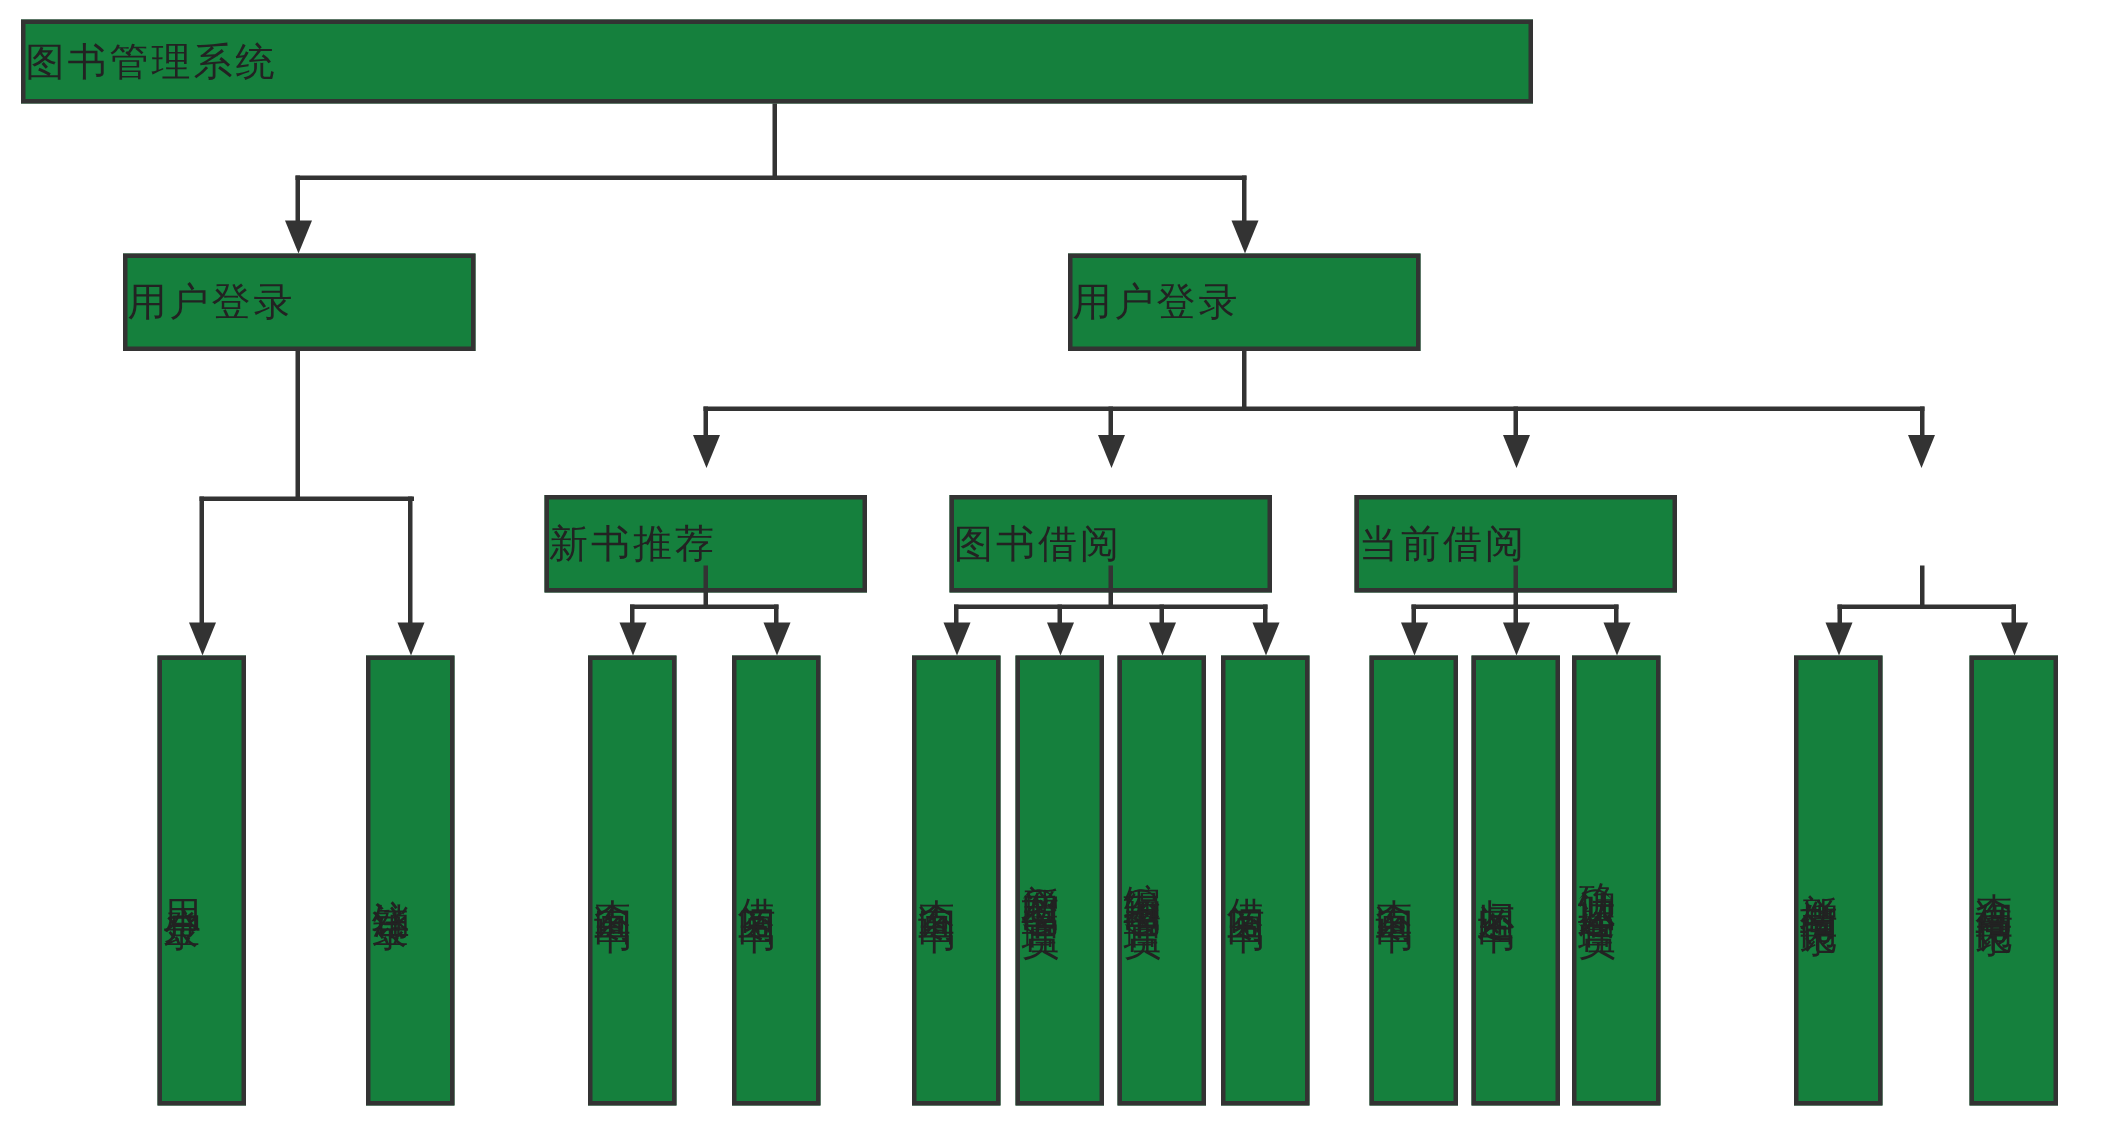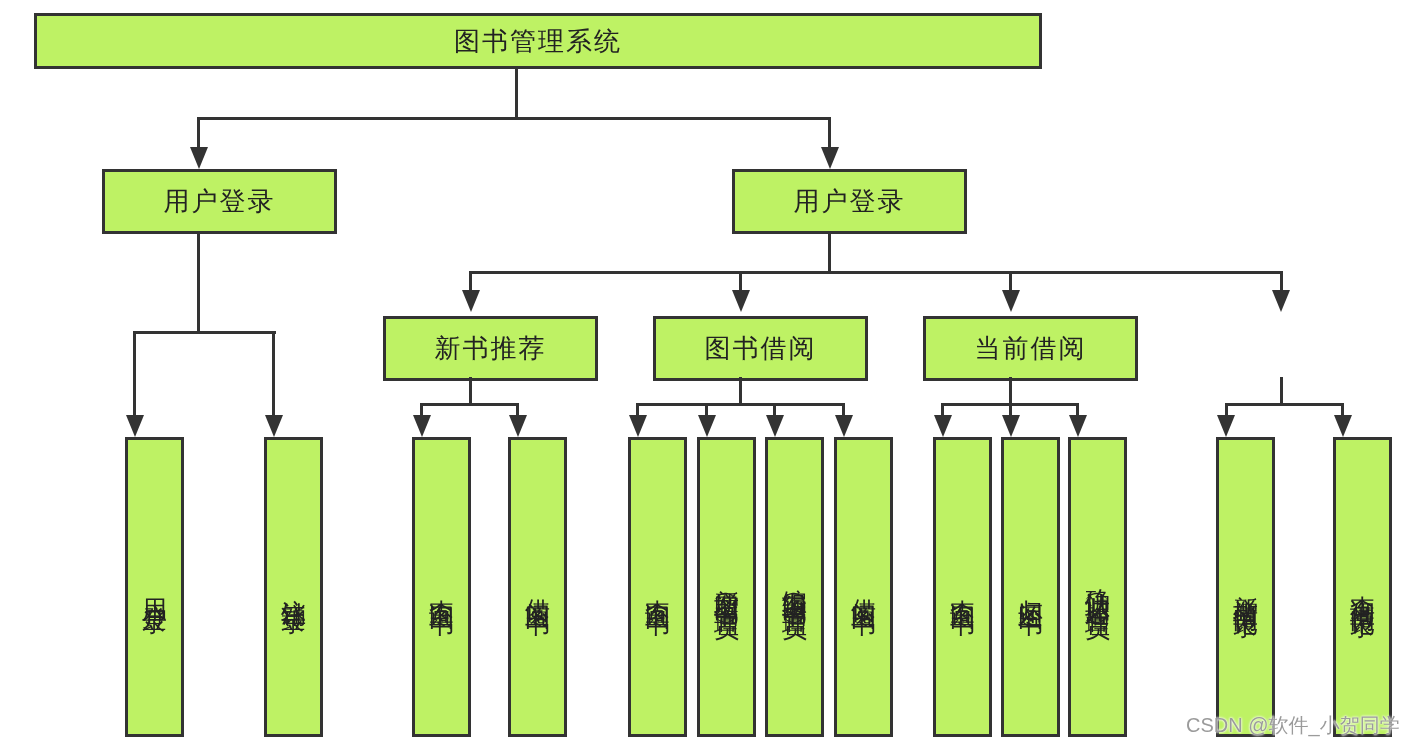--- a/index.html
+++ b/index.html
@@ -8,37 +8,35 @@
     width: 1405px;
     height: 747px;
     background: #ffffff;
     font-family: "Liberation Sans", "DejaVu Sans", sans-serif;
     overflow: hidden;
   }
   
   .box {
     position: absolute;
     box-sizing: border-box;
-    background: #bef264;
+    background: #15803d;
     border: 3px solid #333333;
     display: flex;
     align-items: center;
-    justify-content: center;
     color: #222222;
-    margin-left: 20px;
   }
   .hlabel {
     font-size: 26px;
     letter-spacing: 2px;
     color: #222222;
     white-space: nowrap;
   }
   .root  { left: 14px;  top: 13px;  width: 1008px; height: 56px; }
   .lvl2  { top: 169px; width: 235px; height: 65px; }
-  .lvl3  { top: 316px; width: 215px; height: 65px; }
+  .lvl3  { top: 330px; width: 215px; height: 65px; }
   .vbox  { top: 437px; width: 59px; height: 300px; }
   .vlabel {
     writing-mode: vertical-rl;
     font-size: 25px;
     letter-spacing: 4px;
     line-height: 1;
     color: #222222;
     white-space: nowrap;
   }
   
@@ -180,15 +178,14 @@
   <div class="vl" style="left:1076px;top:403px;height:13px"></div>
   <div class="ar" style="left:1069px;top:415px"></div>
 
   <div class="vl" style="left:1280px;top:377px;height:29px"></div>
   <div class="hl" style="left:1225px;top:403px;width:119px"></div>
   <div class="vl" style="left:1225px;top:403px;height:13px"></div>
   <div class="ar" style="left:1217px;top:415px"></div>
   <div class="vl" style="left:1341px;top:403px;height:13px"></div>
   <div class="ar" style="left:1334px;top:415px"></div>
 
-  <div class="watermark">CSDN @软件_小贺同学</div>
 
 </div>
 
 </body></html>

